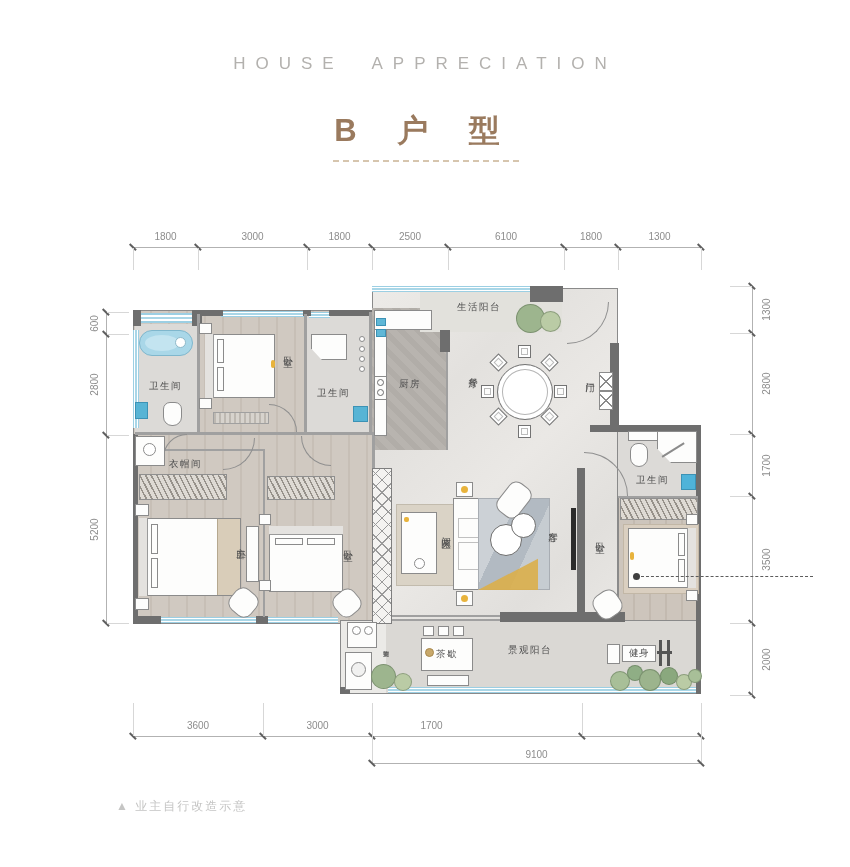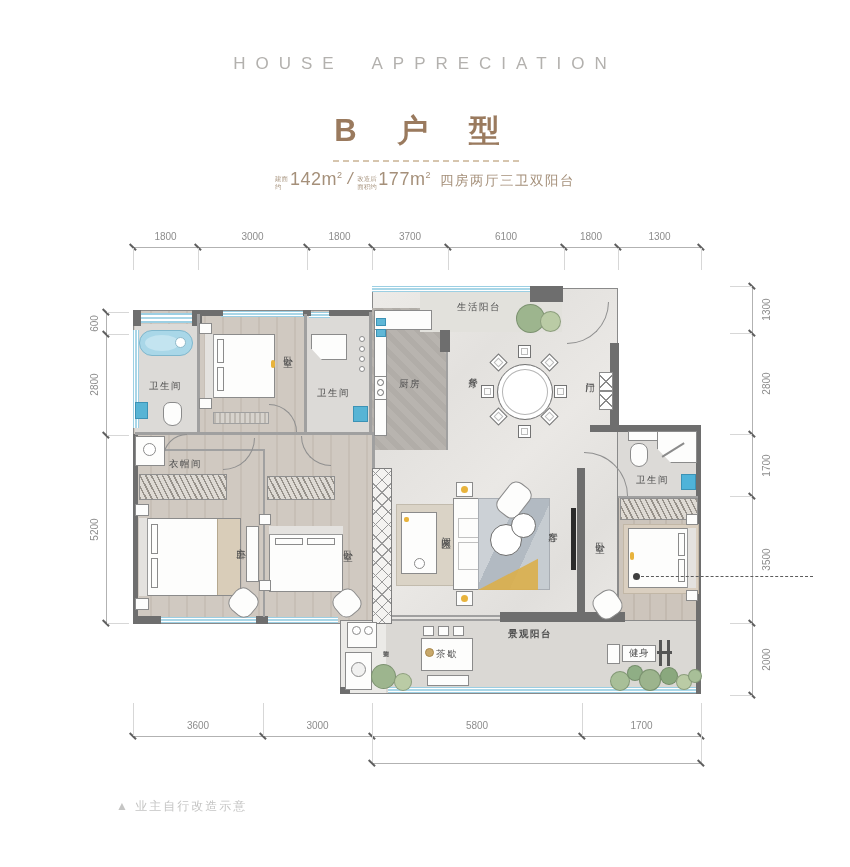--- a/index.html
+++ b/index.html
@@ -56,41 +56,33 @@
   .note{font-size:12px;color:#c5c5c4;letter-spacing:2px;}
 </style>
 </head>
 <body>
 
 <div class="page">
 
   <div class="abs eyebrow">HOUSE APPRECIATION</div>
   <div class="abs title">B 户 型</div>
   <div class="abs divider"></div>
-  <div class="abs subtitle">
-    <span class="sublbl">建面约</span>
-      <span class="subval"><span>142m</span><span class="subsup">2</span></span>
-      <span class="subsep">/</span>
-      <span class="sublbl sublbl2">改造后面积约</span>
-      <span class="subval"><span>177m</span><span class="subsup">2</span></span>
-      <span class="sublayout">四房两厅三卫双阳台</span>
-  </div>
 
   <div class="abs dimflex-h" style="left:133px;top:228px;width:568px;height:16px;">
     <div style="width:65px">
         <span class="dim">1800</span>
       </div>
     <div style="width:109px">
         <span class="dim">3000</span>
       </div>
     <div style="width:65px">
         <span class="dim">1800</span>
       </div>
     <div style="width:76px">
-        <span class="dim">3700</span>
+        <span class="dim">2500</span>
       </div>
     <div style="width:116px">
         <span class="dim">6100</span>
       </div>
     <div style="width:54px">
         <span class="dim">1800</span>
       </div>
     <div style="width:83px">
         <span class="dim">1300</span>
       </div>
@@ -165,38 +157,36 @@
   <div class="abs guide" style="left:730px;top:623px;width:22px;height:1px"></div>
   <div class="abs guide" style="left:730px;top:695px;width:22px;height:1px"></div>
 
   <div class="abs dimflex-h" style="left:133px;top:717px;width:568px;height:16px;">
     <div style="width:130px">
         <span class="dim">3600</span>
       </div>
     <div style="width:109px">
         <span class="dim">3000</span>
       </div>
-    <div style="width:210px">
-        <span class="dim">5800</span>
-      </div>
     <div style="width:119px">
         <span class="dim">1700</span>
       </div>
   </div>
   <div class="abs dimline" style="left:133px;top:736px;width:568px;height:1px;"></div>
   <div class="abs tick" style="left:133px;top:736px;"></div>
   <div class="abs tick" style="left:263px;top:736px;"></div>
   <div class="abs tick" style="left:372px;top:736px;"></div>
   <div class="abs tick" style="left:582px;top:736px;"></div>
   <div class="abs tick" style="left:701px;top:736px;"></div>
   <div class="abs guide" style="left:133px;top:703px;width:1px;height:33px"></div>
   <div class="abs guide" style="left:263px;top:703px;width:1px;height:33px"></div>
   <div class="abs guide" style="left:372px;top:703px;width:1px;height:60px"></div>
   <div class="abs guide" style="left:582px;top:703px;width:1px;height:33px"></div>
   <div class="abs guide" style="left:701px;top:703px;width:1px;height:60px"></div>
+  <div class="abs" style="left:372px;top:744px;width:329px;text-align:center;"><span class="dim">9100</span></div>
   <div class="abs dimline" style="left:372px;top:763px;width:329px;height:1px;"></div>
   <div class="abs tick" style="left:372px;top:763px;"></div>
   <div class="abs tick" style="left:701px;top:763px;"></div>
 
   <div class="abs" style="left:133px;top:286px;width:568px;height:412px;">
 
     <div class="abs marble" style="left:239px;top:2px;width:246px;height:337px;border:1.5px solid #8a8a8a;"></div>
     <div class="abs wood" style="left:0px;top:24px;width:241px;height:314px;border:1.5px solid #8a8a8a;"></div>
     <div class="abs wood2" style="left:485px;top:141px;width:83px;height:198px;border:1.5px solid #8a8a8a;"></div>
     <div class="abs btile" style="left:207px;top:334px;width:361px;height:74px;border:1.5px solid #8a8a8a;"></div>
@@ -384,21 +374,21 @@
 
     <div class="abs furn" style="left:290px;top:340px;width:11px;height:10px;"></div>
     <div class="abs furn" style="left:305px;top:340px;width:11px;height:10px;"></div>
     <div class="abs furn" style="left:320px;top:340px;width:11px;height:10px;"></div>
     <div class="abs furn" style="left:288px;top:352px;width:52px;height:33px;display:flex;align-items:center;justify-content:center;">
       <span class="lbl">茶歇</span>
     </div>
     <div class="abs circ" style="left:292px;top:362px;width:9px;height:9px;background:#c8a86a;border:1px solid #a8884d;"></div>
     <div class="abs furn" style="left:294px;top:389px;width:42px;height:11px;"></div>
 
-    <div class="abs lbl" style="left:375px;top:342px;font-weight:bold;">景观阳台</div>
+    <div class="abs lbl" style="left:375px;top:358px;">景观阳台</div>
 
     <div class="abs furn" style="left:474px;top:358px;width:13px;height:20px;"></div>
     <div class="abs furn" style="left:489px;top:359px;width:34px;height:17px;display:flex;align-items:center;justify-content:center;">
       <span class="lbl" style="letter-spacing:.5px">健身</span>
     </div>
     <div class="abs" style="left:526px;top:354px;width:3px;height:26px;background:#555;"></div>
     <div class="abs" style="left:534px;top:354px;width:3px;height:26px;background:#555;"></div>
     <div class="abs" style="left:524px;top:365px;width:15px;height:3px;background:#555;"></div>
 
     <div class="abs plant" style="left:238px;top:378px;width:25px;height:25px;background:#9db58e;"></div>

